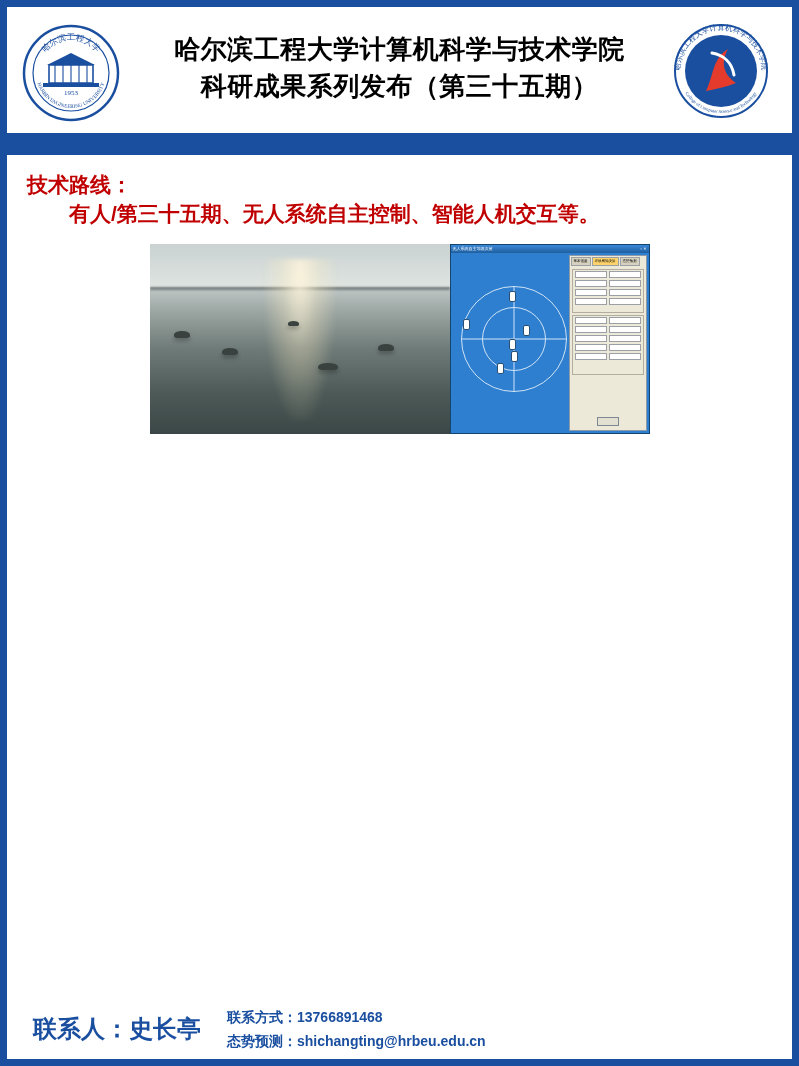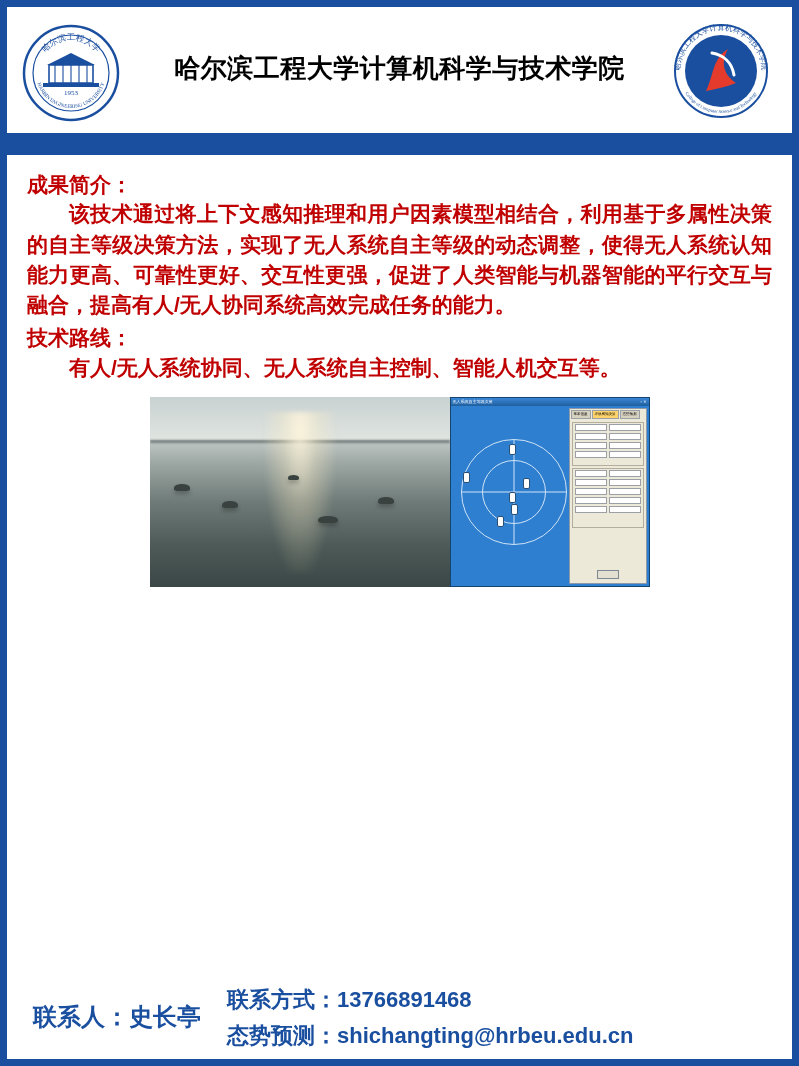--- a/index.html
+++ b/index.html
@@ -271,21 +271,21 @@
   }
   .footer-right {
     margin-left: 26px;
     display: flex;
     flex-direction: column;
     gap: 6px;
   }
   .footer-line {
     color: #1a4fa0;
     font-weight: bold;
-    font-size: 22px;
+    font-size: 14px;
     white-space: nowrap;
   }
   .footer-line .label { color: #1a4fa0; }
   .footer-line .value { color: #1a4fa0; }
 
   
   svg { display: block; }
 </style>
 </head>
 <body>
@@ -309,20 +309,21 @@
         </text>
         <path id="arcBot" d="M50 50 m-35,0 a35,35 0 0,0 70,0" fill="none"></path>
         <text font-size="5.2" fill="#1a4fa0" font-family="'Liberation Serif', serif">
           <textPath href="#arcBot" startOffset="50%" text-anchor="middle">HARBIN ENGINEERING UNIVERSITY</textPath>
         </text>
       </svg>
     </div>
 
     <div class="header-title">
       <div>哈尔滨工程大学计算机科学与技术学院</div>
+      <div>科研成果系列发布（第三十五期）</div>
     </div>
 
     <div class="logo-right">
       <svg viewBox="0 0 110 105" width="110" height="105" aria-hidden="true">
         <circle cx="55" cy="52" r="46" fill="#ffffff" stroke="#1a4fa0" stroke-width="2"></circle>
         <circle cx="55" cy="52" r="36" fill="#1a4fa0"></circle>
         <path d="M40 72 C48 56, 46 40, 62 30 C54 44, 58 56, 70 64 C60 68, 50 70, 40 72 Z" fill="#e43b2c"></path>
         <path d="M46 34 C58 36, 66 44, 68 56" stroke="#ffffff" stroke-width="3" fill="none" stroke-linecap="round"></path>
         <path id="arcTop2" d="M55 52 m-41,0 a41,41 0 0,1 82,0" fill="none"></path>
         <text font-size="7.5" fill="#1a4fa0" font-family="'Liberation Serif', serif">
@@ -334,31 +335,27 @@
         </text>
       </svg>
     </div>
   </div>
 
   <div class="blue-bar"></div>
 
   <div class="content">
 
 
-    <div>
-      <div class="section-heading">成果简介：</div>
-      <div class="para">该技术通过将上下文感知推理和用户因素模型相结合，利用基于多属性决策的自主等级决策方法，实现了无人系统自主等级的动态调整，使得无人系统认知能力更高、可靠性更好、交互性更强，促进了人类智能与机器智能的平行交互与融合，提高有人/无人协同系统高效完成任务的能力。</div>
-    </div>
 
     <div>
       <div class="section-heading">技术路线：</div>
     </div>
 
     <div>
-      <div class="para tight">有人/无人系统协同、无人系统自主控制、智能人机交互等。</div>
+      <div class="para tight">有人/第三十五期、无人系统自主控制、智能人机交互等。</div>
     </div>
 
     <div class="media-row">
 
       <div class="photo">
         <div class="sky"></div>
         <div class="horizon"></div>
         <div class="sun-glint"></div>
         <div class="boat b1"></div>
         <div class="boat b2"></div>

